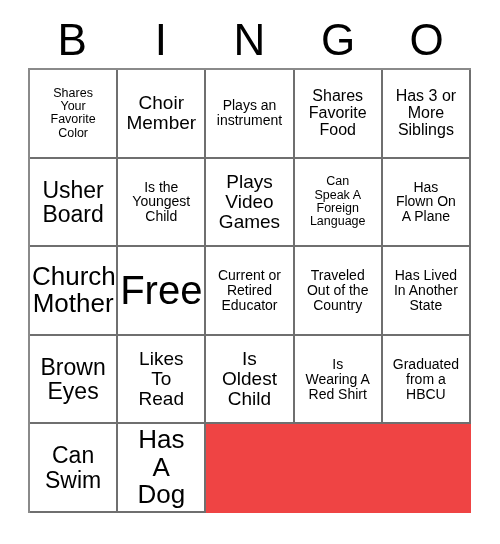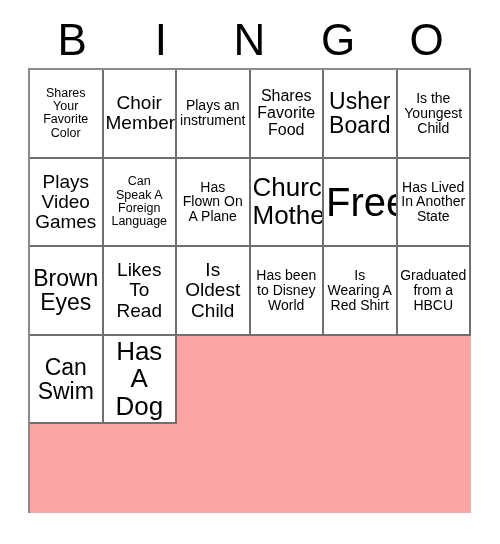--- a/index.html
+++ b/index.html
@@ -43,26 +43,26 @@
   }
 
   
   #grid {
     position: absolute;
     left: 28px;
     top: 68px;
     width: 443px;
     height: 445px;
     display: grid;
-    grid-template-columns: repeat(6, 1fr);
+    grid-template-columns: repeat(5, 1fr);
     grid-template-rows: repeat(5, 1fr);
     border-top: 2px solid #8a8a8a;
     border-left: 2px solid #8a8a8a;
     box-sizing: border-box;
-    background: #fca5a5;
+    background: #ef4444;
   }
   .cell {
     border-right: 2px solid #6f6f6f;
     border-bottom: 2px solid #6f6f6f;
     box-sizing: border-box;
     display: flex;
     align-items: center;
     justify-content: center;
     text-align: center;
     padding: 1px 2px;
@@ -113,20 +113,25 @@
       <div class="cell">
         <span class="cell-text fs-xs">Plays an
 instrument</span>
       </div>
       <div class="cell">
         <span class="cell-text fs-sm">Shares
 Favorite
 Food</span>
       </div>
       <div class="cell">
+        <span class="cell-text fs-sm">Has 3 or
+More
+Siblings</span>
+      </div>
+      <div class="cell">
         <span class="cell-text fs-xl">Usher
 Board</span>
       </div>
       <div class="cell">
         <span class="cell-text fs-xs">Is the
 Youngest
 Child</span>
       </div>
       <div class="cell">
         <span class="cell-text fs-md">Plays
@@ -145,44 +150,49 @@
 A Plane</span>
       </div>
       <div class="cell">
         <span class="cell-text fs-lg">Church
 Mother</span>
       </div>
       <div class="cell">
         <span class="cell-text fs-xxl">Free!</span>
       </div>
       <div class="cell">
+        <span class="cell-text fs-xs">Current or
+Retired
+Educator</span>
+      </div>
+      <div class="cell">
+        <span class="cell-text fs-xs">Traveled
+Out of the
+Country</span>
+      </div>
+      <div class="cell">
         <span class="cell-text fs-xs">Has Lived
 In Another
 State</span>
       </div>
       <div class="cell">
         <span class="cell-text fs-xl">Brown
 Eyes</span>
       </div>
       <div class="cell">
         <span class="cell-text fs-md">Likes
 To
 Read</span>
       </div>
       <div class="cell">
         <span class="cell-text fs-md">Is
 Oldest
 Child</span>
       </div>
       <div class="cell">
-        <span class="cell-text fs-xs">Has been
-to Disney
-World</span>
-      </div>
-      <div class="cell">
         <span class="cell-text fs-xs">Is
 Wearing A
 Red Shirt</span>
       </div>
       <div class="cell">
         <span class="cell-text fs-xs">Graduated
 from a
 HBCU</span>
       </div>
       <div class="cell">

